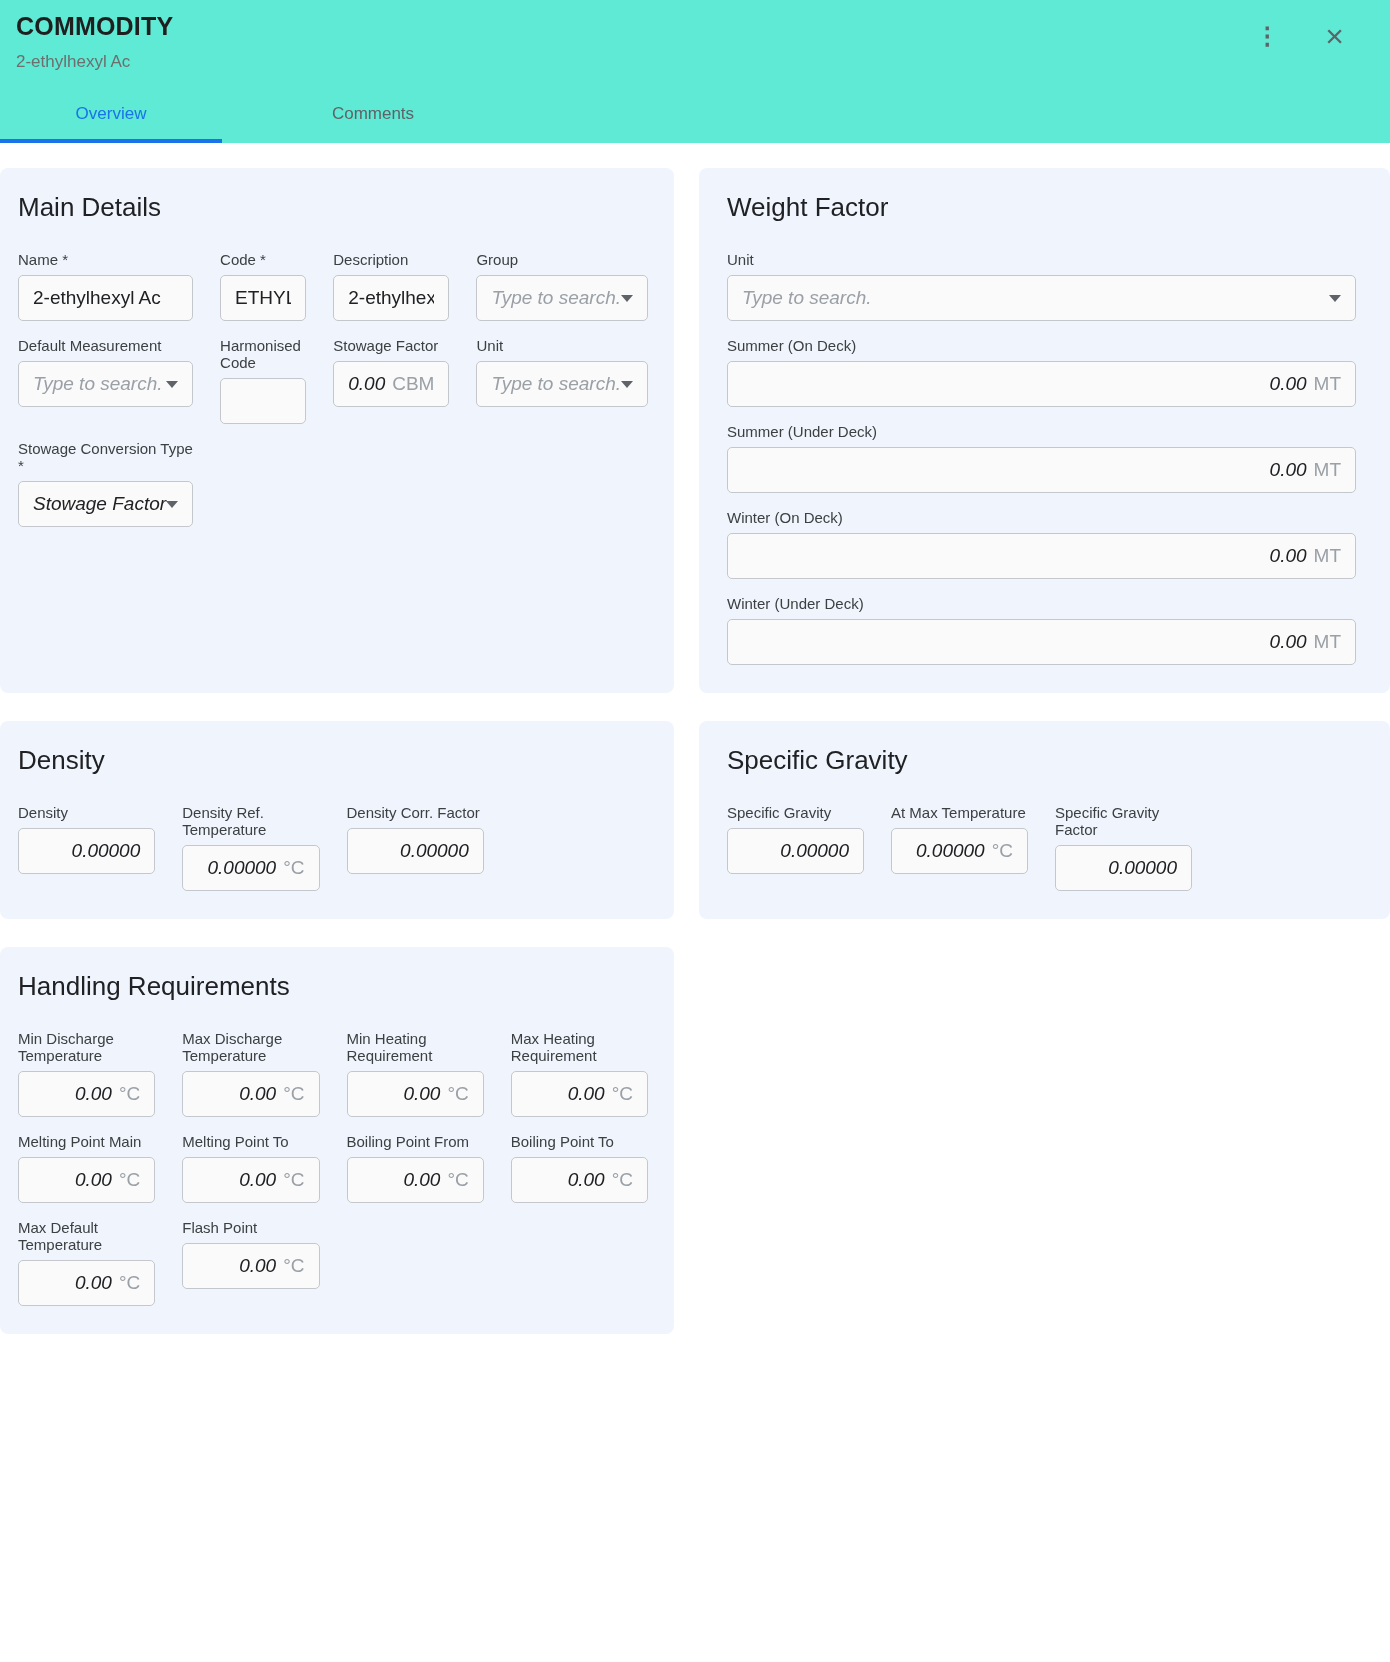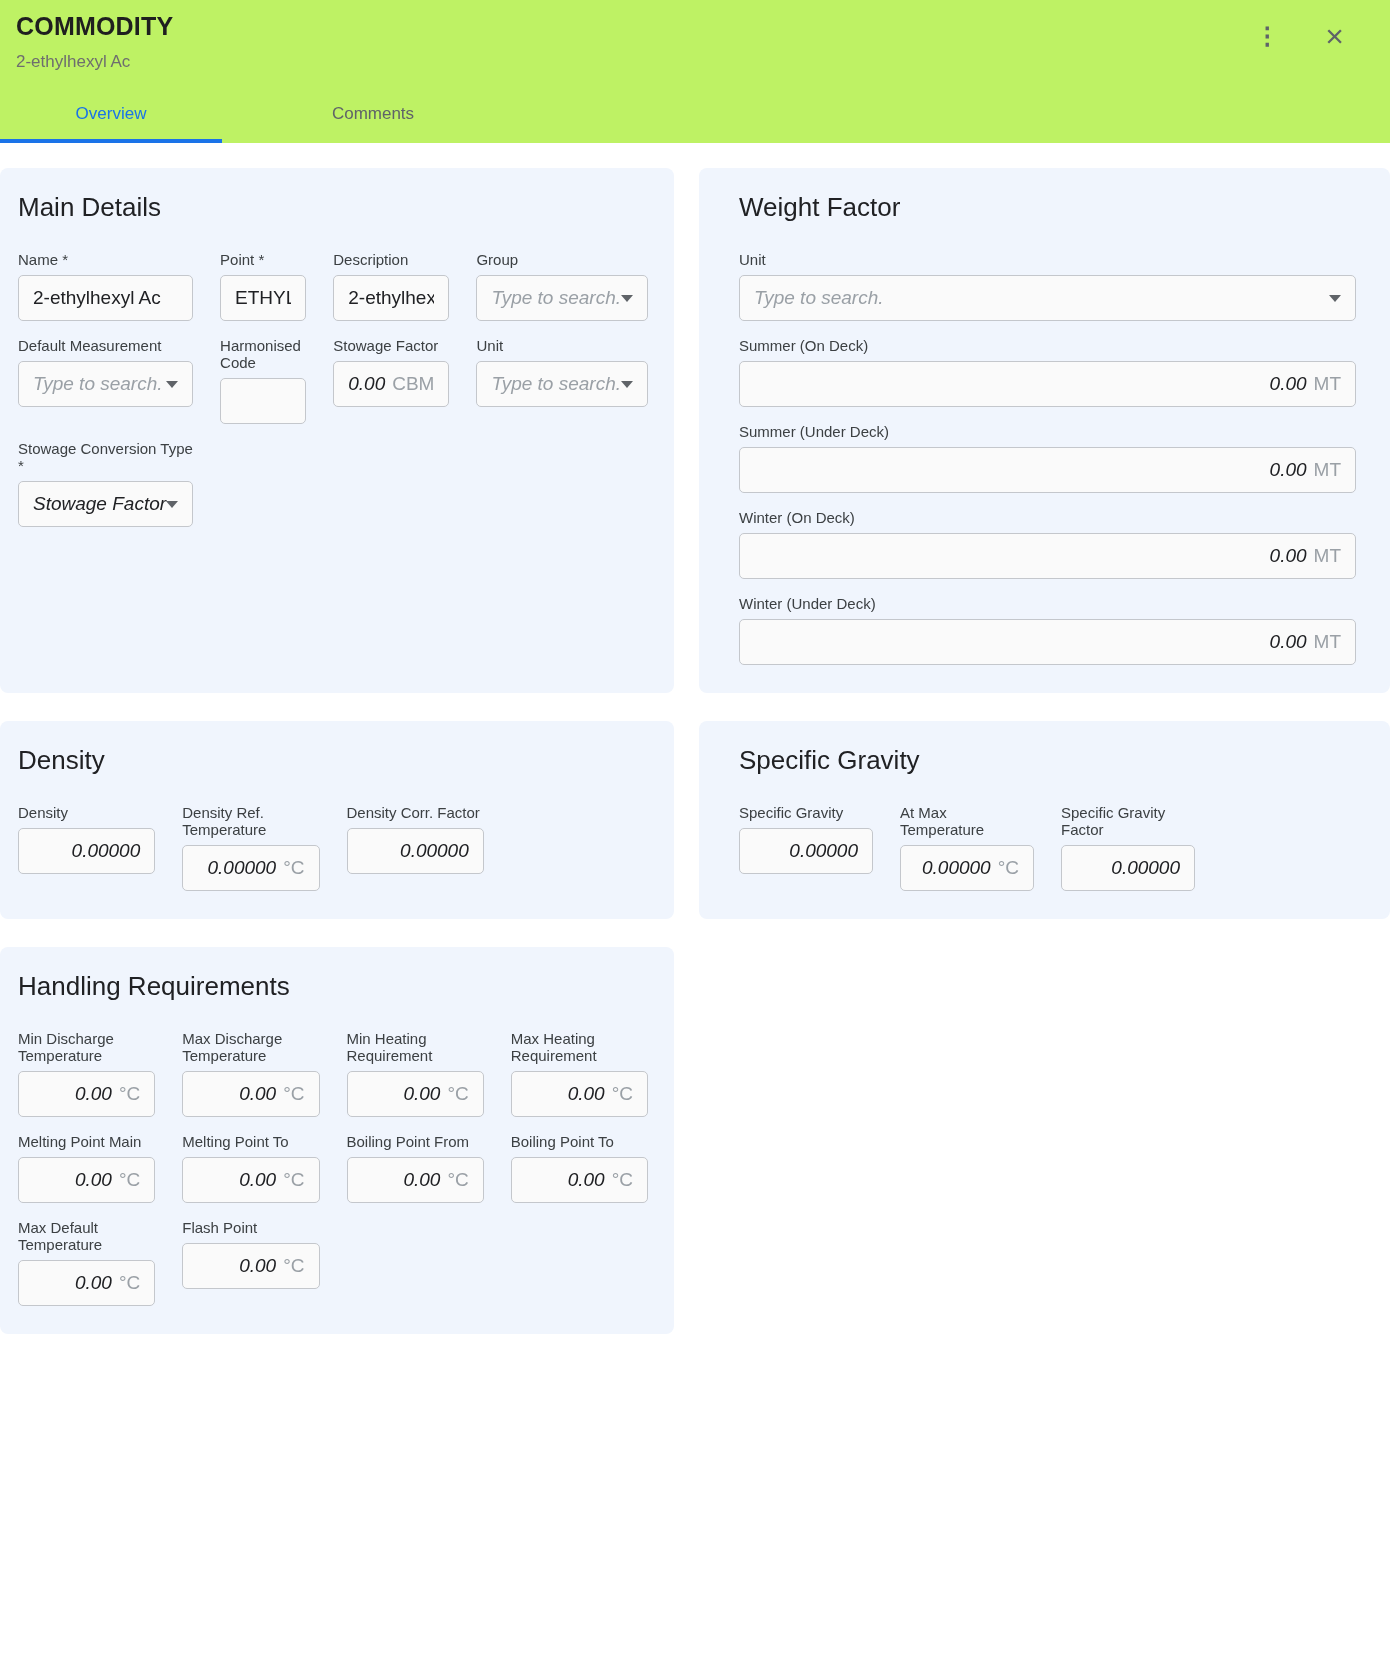--- a/index.html
+++ b/index.html
@@ -6,21 +6,21 @@
   html,body { margin:0; padding:0; }
   body {
     width:1390px; height:1662px;
     background:#ffffff;
     font-family:"Liberation Sans", sans-serif;
     color:#202124;
     overflow:hidden;
   }
 
   
-  .header { background:#bef264; padding-top:12px; }
+  .header { background:#5eead4; padding-top:12px; }
   .hdr-row { position:relative; padding:0 16px; }
   .hdr-title { font-size:25px; font-weight:700; color:#1f1f1f; margin:0; letter-spacing:.2px; }
   .hdr-subtitle { font-size:17px; color:#6e6e6e; margin-top:11px; }
   .hdr-actions { position:absolute; top:4px; right:38px; display:flex; align-items:center; gap:30px; }
   .icon-btn { background:none; border:none; padding:4px 8px; cursor:pointer; color:#5f6368; line-height:1; }
   .kebab-glyph { font-size:24px; font-weight:700; color:#5f6368; }
   .close-glyph { font-size:32px; font-weight:400; color:#5f6368; }
 
   
   .tabs { display:flex; margin-top:14px;gap:40px; }
@@ -33,21 +33,21 @@
 
   
   .content { padding-top:25px; }
   .prow { display:flex; gap:25px; margin-bottom:28px; align-items:stretch; }
   .col-l { width:674px; flex:none; display:flex; }
   .col-r { flex:1; display:flex; }
   .panel {
     background:#f0f5fd; border-radius:8px; width:100%;
     padding:24px 26px 28px 18px;
   }
-  .col-r .panel { padding-left:40px; padding-right:34px; }
+  .col-r .panel { padding-left:28px; padding-right:34px; }
   .panel-title { font-size:26px; font-weight:400; color:#202124; margin:0 0 28px; }
 
   .grid2 { display:grid; grid-template-columns:1fr 1fr 1fr 1fr; column-gap:27px; row-gap:16px; }
   .grid1 { display:grid; grid-template-columns:1fr; row-gap:16px; }
 
   .flabel { font-size:15px; color:#3c4043; margin-bottom:7px; }
   .ibox {
     height:46px; width:100%;
     background:#fafafa; border:1px solid #c4c7cc; border-radius:5px;
     display:flex; align-items:center; padding:0 14px;
@@ -92,21 +92,21 @@
   <div class="prow">
     <div class="col-l">
       <div class="panel">
         <div class="panel-title">Main Details</div>
         <div class="grid2">
           <div class="field">
             <div class="flabel">Name *</div>
             <input class="ibox" value="2-ethylhexyl Ac" style="">
           </div>
           <div class="field">
-            <div class="flabel">Point *</div>
+            <div class="flabel">Code *</div>
             <input class="ibox" value="ETHYL" style="">
           </div>
           <div class="field">
             <div class="flabel">Description</div>
             <input class="ibox" value="2-ethylhexyl Ac" style="">
           </div>
           <div class="field">
             <div class="flabel">Group</div>
             <div class="ibox">
               <span class="ival ph">Type to search.</span>

